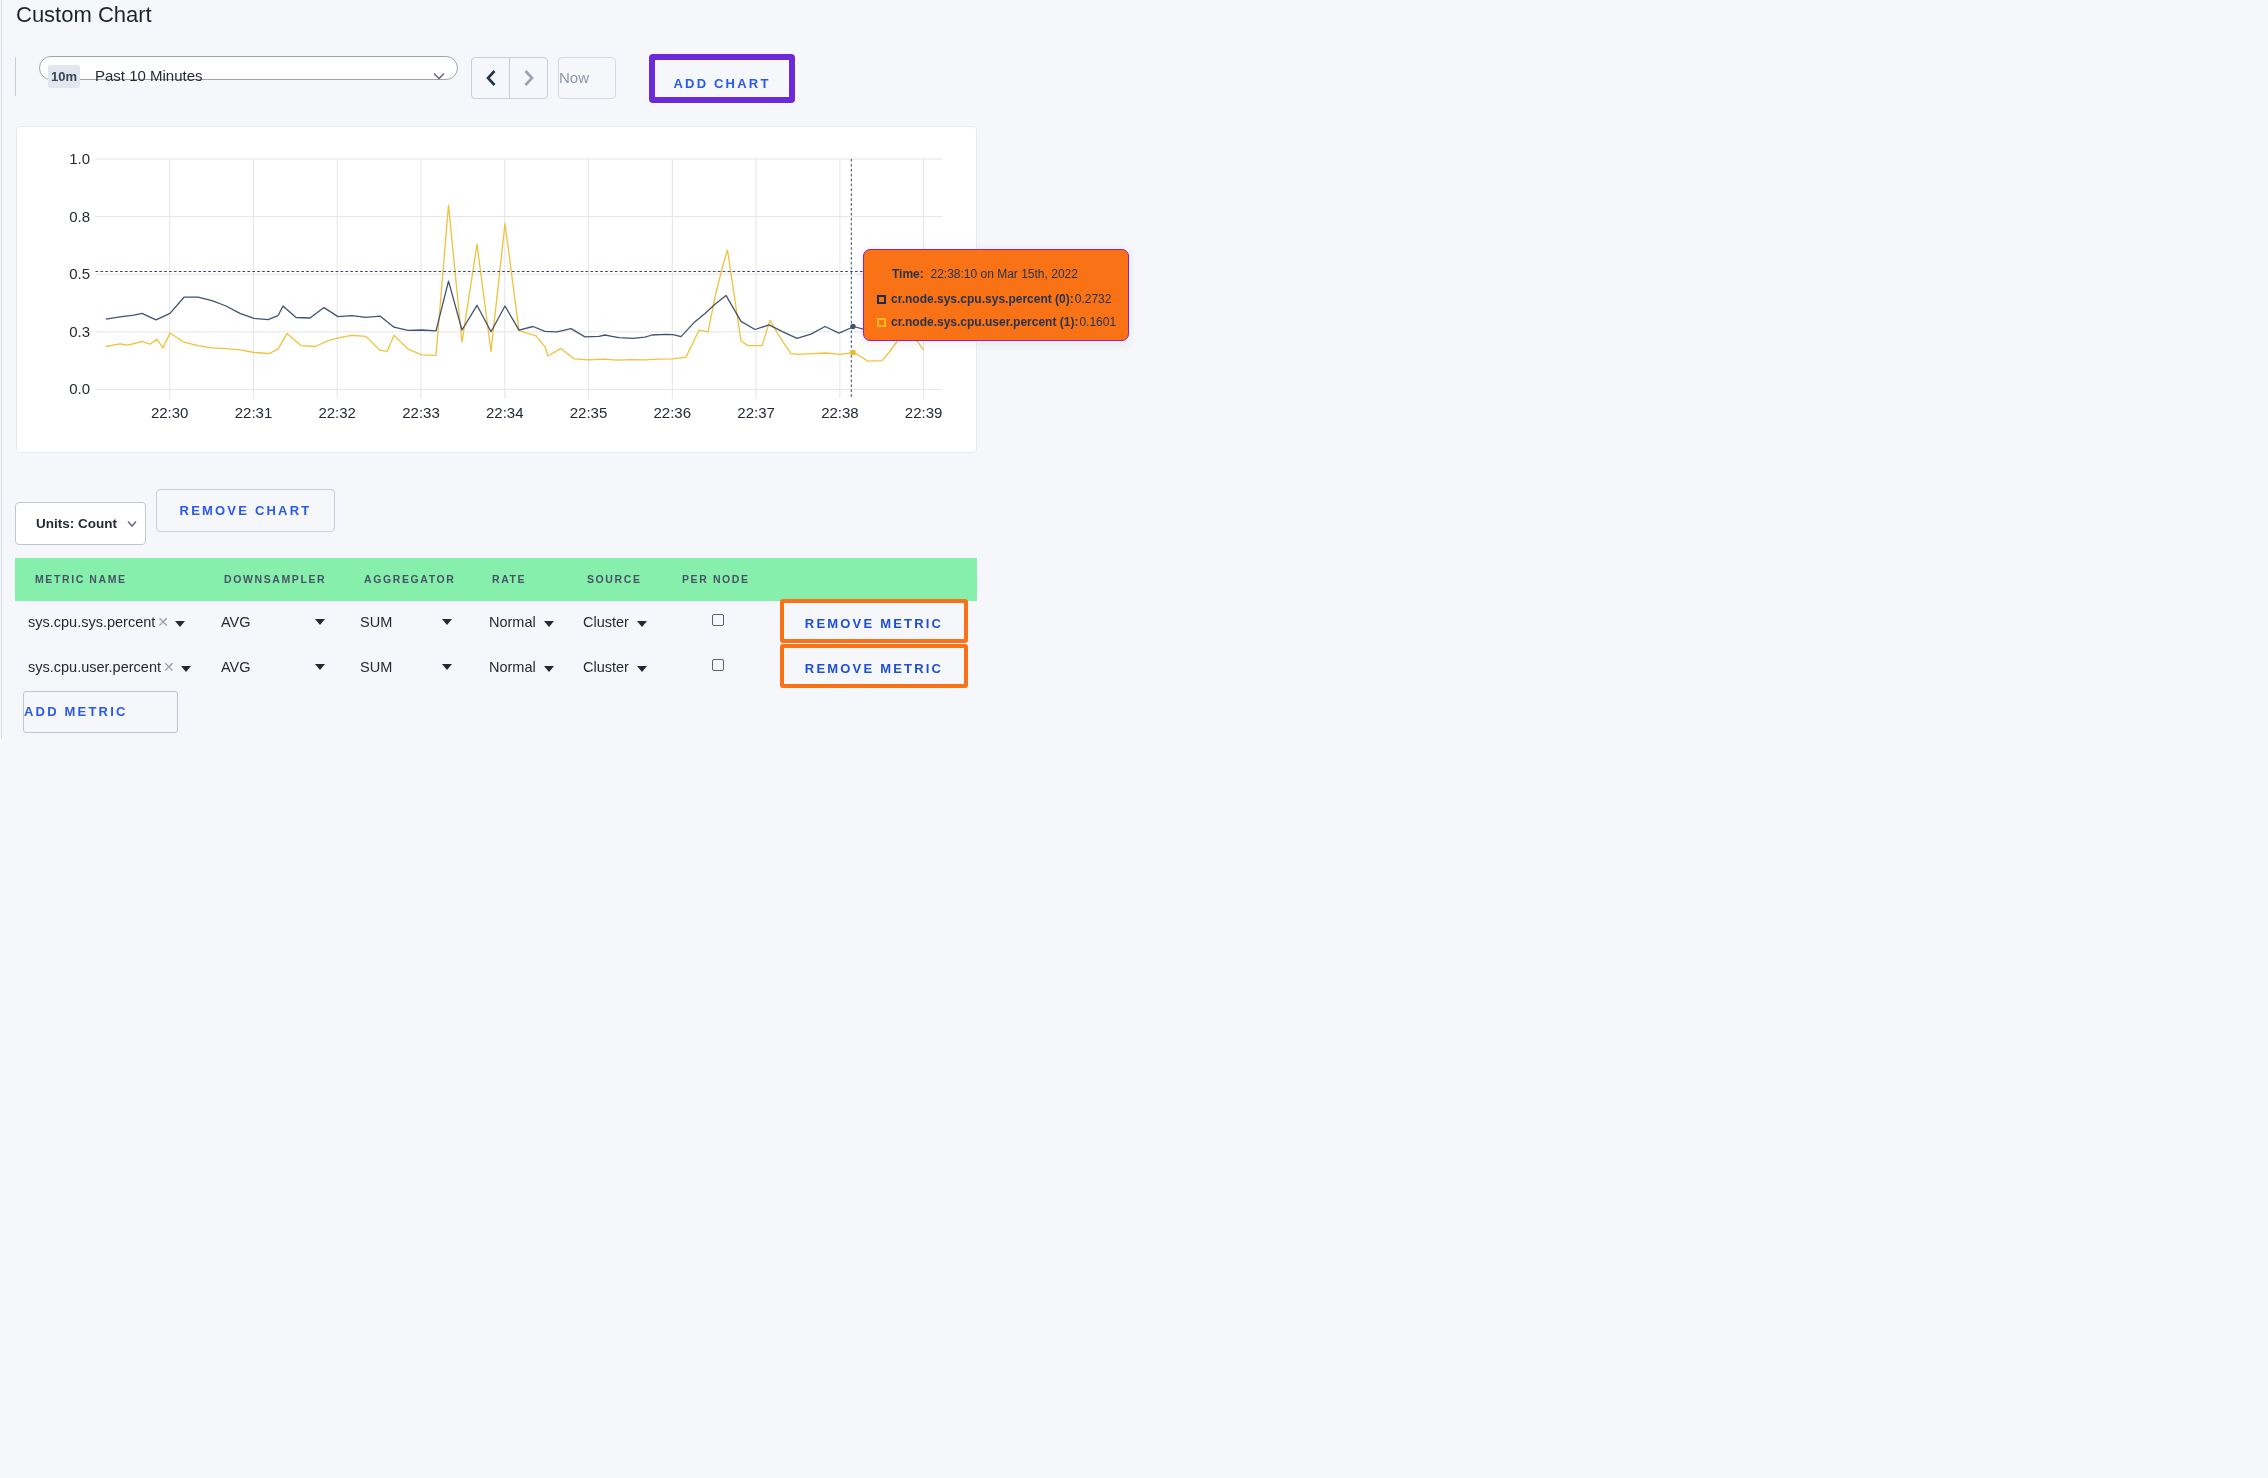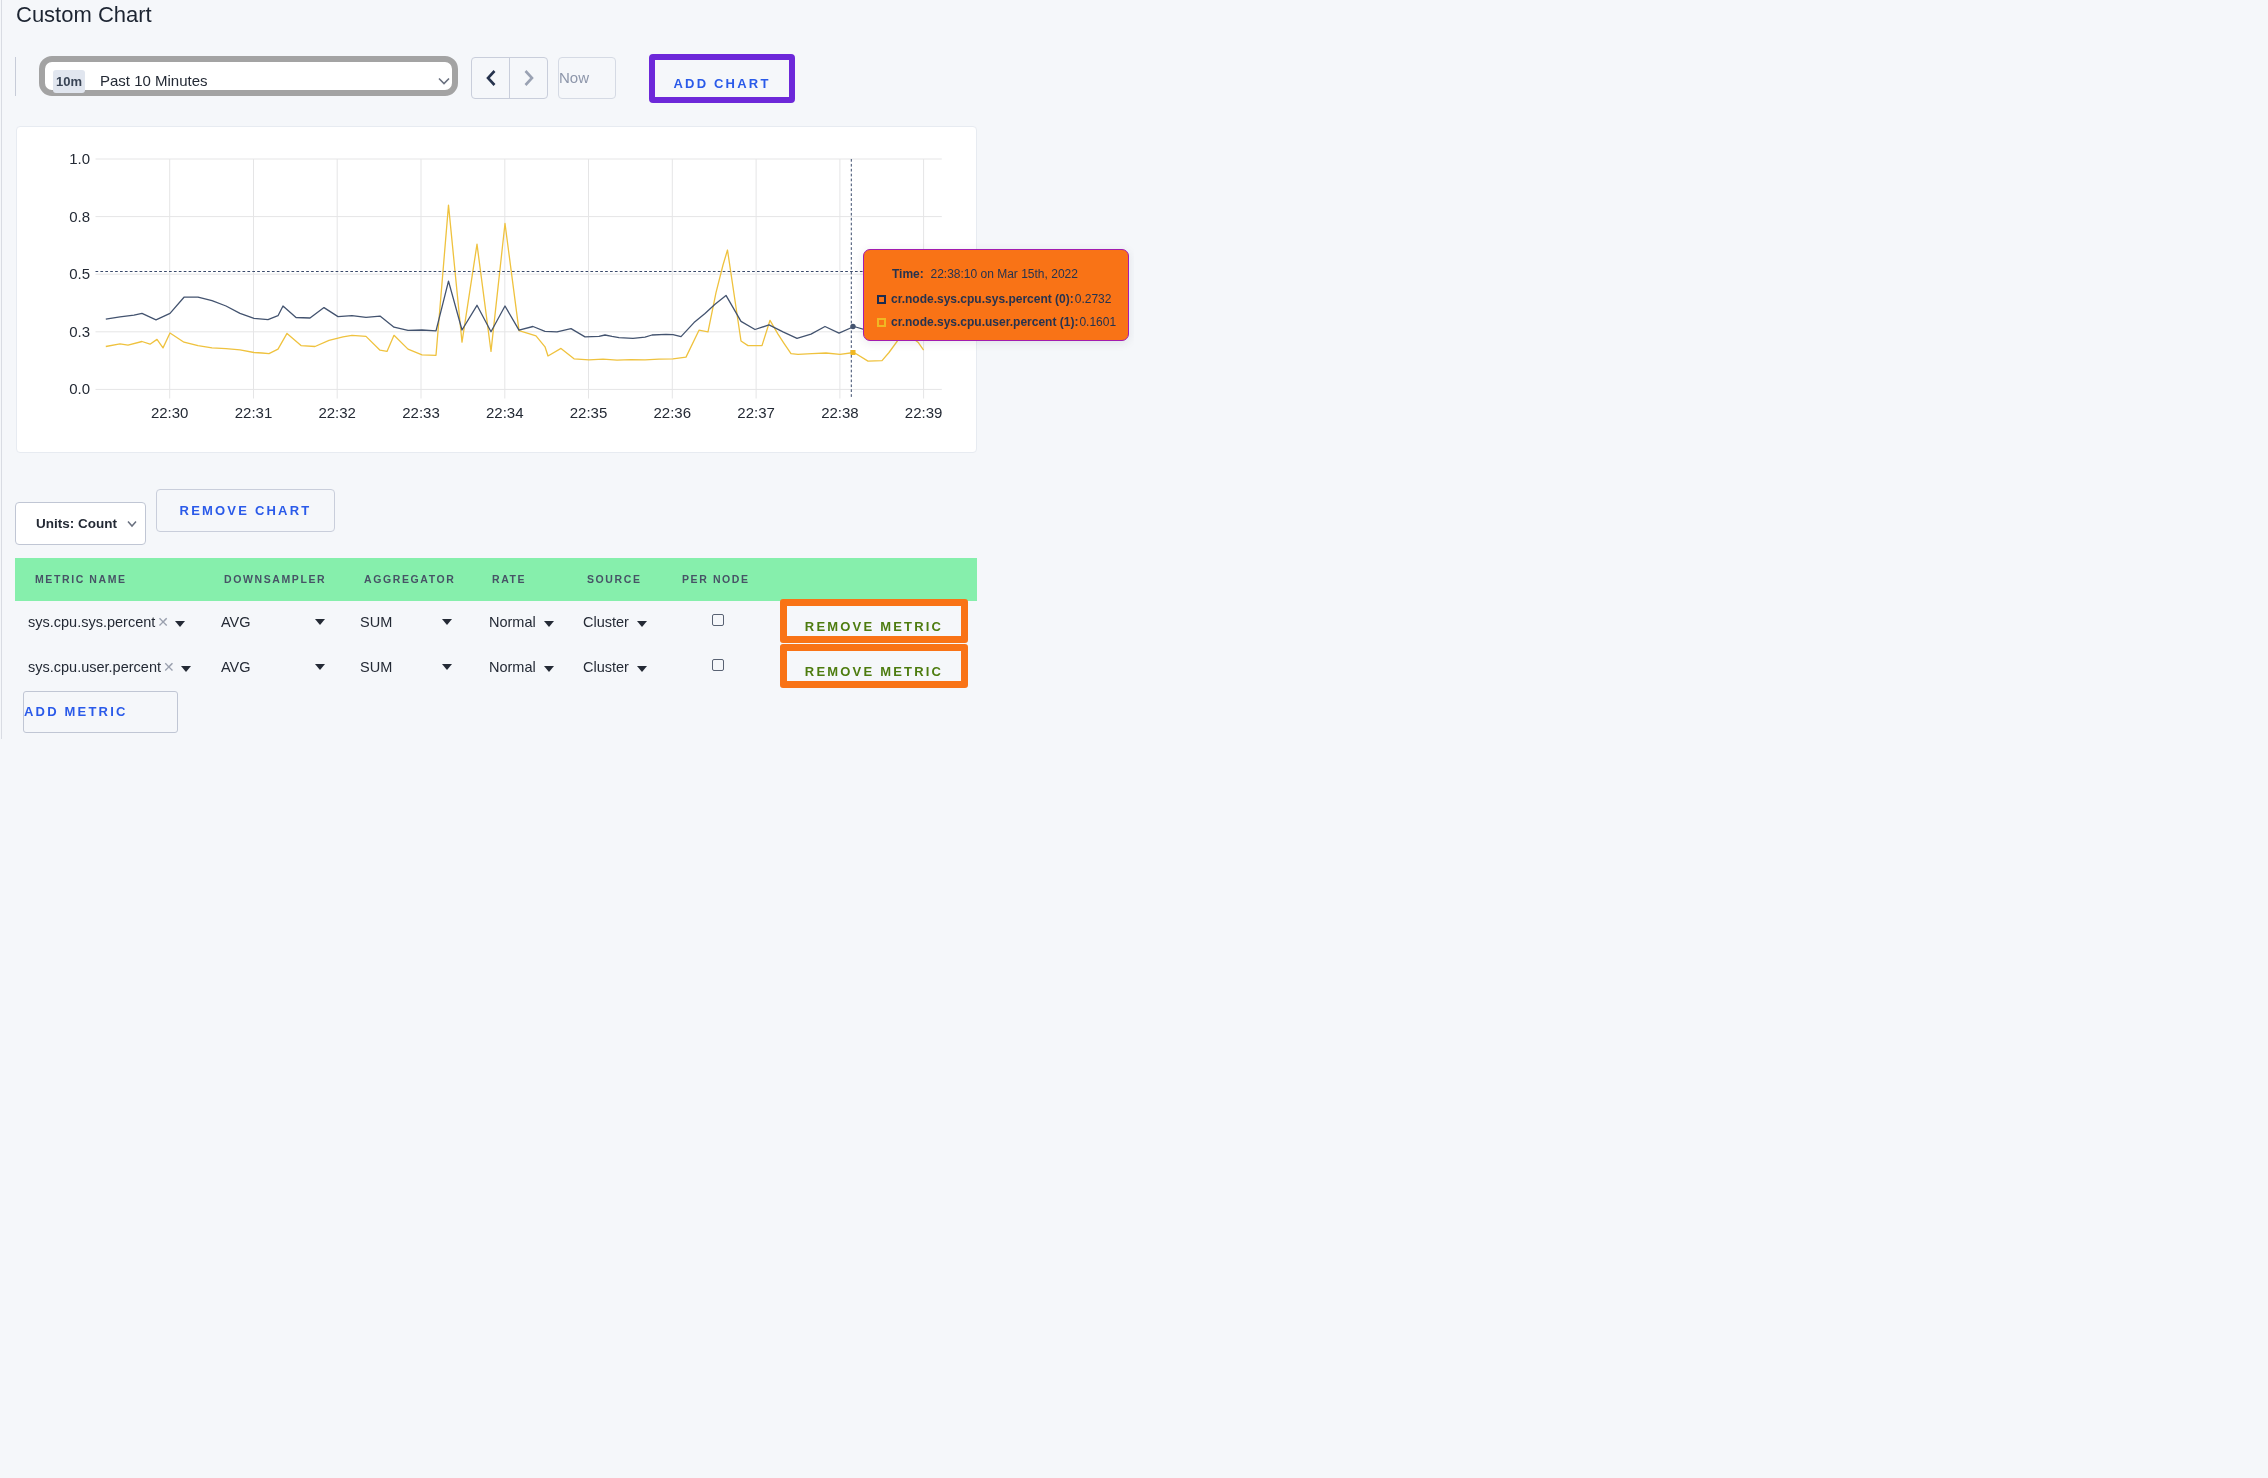--- a/index.html
+++ b/index.html
@@ -9,21 +9,21 @@
     background:#f5f7fa;
     font-family:"Liberation Sans", sans-serif;
     color:#242a35;
     overflow:hidden;
   }
   .abs { position:absolute; }
   .leftline { left:1px; top:0; width:1px; height:739px; background:#d9dce3; }
   .title { left:16px; top:2px; font-size:22px; font-weight:500; color:#1d2532; }
   
   .tsbar { left:15px; top:57px; width:1px; height:39px; background:#c7ccd8; }
-  .tsel { left:39px; top:56px; width:419px; height:40px; background:#fff; border:6px solid #a3a3a3; border-radius:13px; }
+  .tsel { left:39px; top:56px; width:419px; height:24px; background:#fff; border:1px solid #a3a3a3; border-radius:13px; }
   .badge { left:8px; top:8px; width:32px; height:23px; background:#e1e6ef; border-radius:3px;
            font-size:13px; font-weight:bold; color:#394455; text-align:center; line-height:23px; }
   .tsel-label { left:55px; top:0; height:38px; line-height:38px; font-size:15px; color:#242a35; }
   .pager { left:471px; top:57px; width:77px; height:42px; border:1px solid #c9cedb; border-radius:4px; display:flex; }
   .pager > div { flex:1; display:flex; align-items:center; justify-content:center; }
   .pager > div:first-child { border-right:1px solid #c9cedb; }
   .btn-now { left:558px; top:57px; width:58px; height:42px; border:1px solid #d5dae4; border-radius:4px;
              font-size:15px; color:#8d96aa; text-align:left; line-height:40px; }
   .btn-addchart { left:649px; top:54px; width:146px; height:49px; border:6px solid #6d28d9; border-radius:4px;
                   font-size:13px; font-weight:bold; letter-spacing:2.2px; color:#2a5ae9; text-align:center; line-height:47px; }
@@ -46,22 +46,22 @@
   .btn-removechart { left:156px; top:489px; width:179px; height:43px; border:1px solid #c9cedb; border-radius:4px;
                      font-size:13px; font-weight:bold; letter-spacing:2.2px; color:#2a5ae9; text-align:center; line-height:41px; }
   
   .thead { left:15px; top:558px; width:962px; height:43px; background:#86efac; }
   .th { position:absolute; top:0; height:43px; line-height:43px; font-size:10.5px; font-weight:bold; letter-spacing:1.6px; color:#475366; }
   .cell { position:absolute; font-size:14.5px; color:#242a35; }
   .x-ico { color:#9aa0ae; font-size:14px; margin:0 6px 0 2px; }
   .tribox { line-height:0; } .tribox .tri { vertical-align:top; }
   .tri { display:inline-block; width:0; height:0; border-left:5px solid transparent; border-right:5px solid transparent; border-top:6px solid #242a35; }
   .chk { position:absolute; width:12px; height:12px; border:1.5px solid #596273; border-radius:2px; background:transparent; }
-  .btn-rm { position:absolute; left:780px; width:188px; height:44px; border:7px solid #f97316; border-radius:3px;
-            font-size:13px; font-weight:bold; letter-spacing:2.2px; color:#4d7c0f; text-align:center; }
+  .btn-rm { position:absolute; left:780px; width:188px; height:44px; border:4px solid #f97316; border-radius:3px;
+            font-size:13px; font-weight:bold; letter-spacing:2.2px; color:#1d4ed8; text-align:center; }
   .btn-addmetric { left:23px; top:691px; width:155px; height:42px; border:1px solid #c0c6d4; border-radius:3px;
                    font-size:13px; font-weight:bold; letter-spacing:2.2px; color:#2a5ae9; text-align:left; line-height:40px; }
 </style>
 </head>
 <body>
 <div class="abs leftline"></div>
 <div class="abs title">Custom Chart</div>
 
 <div class="abs tsbar"></div>
 <div class="abs tsel">

